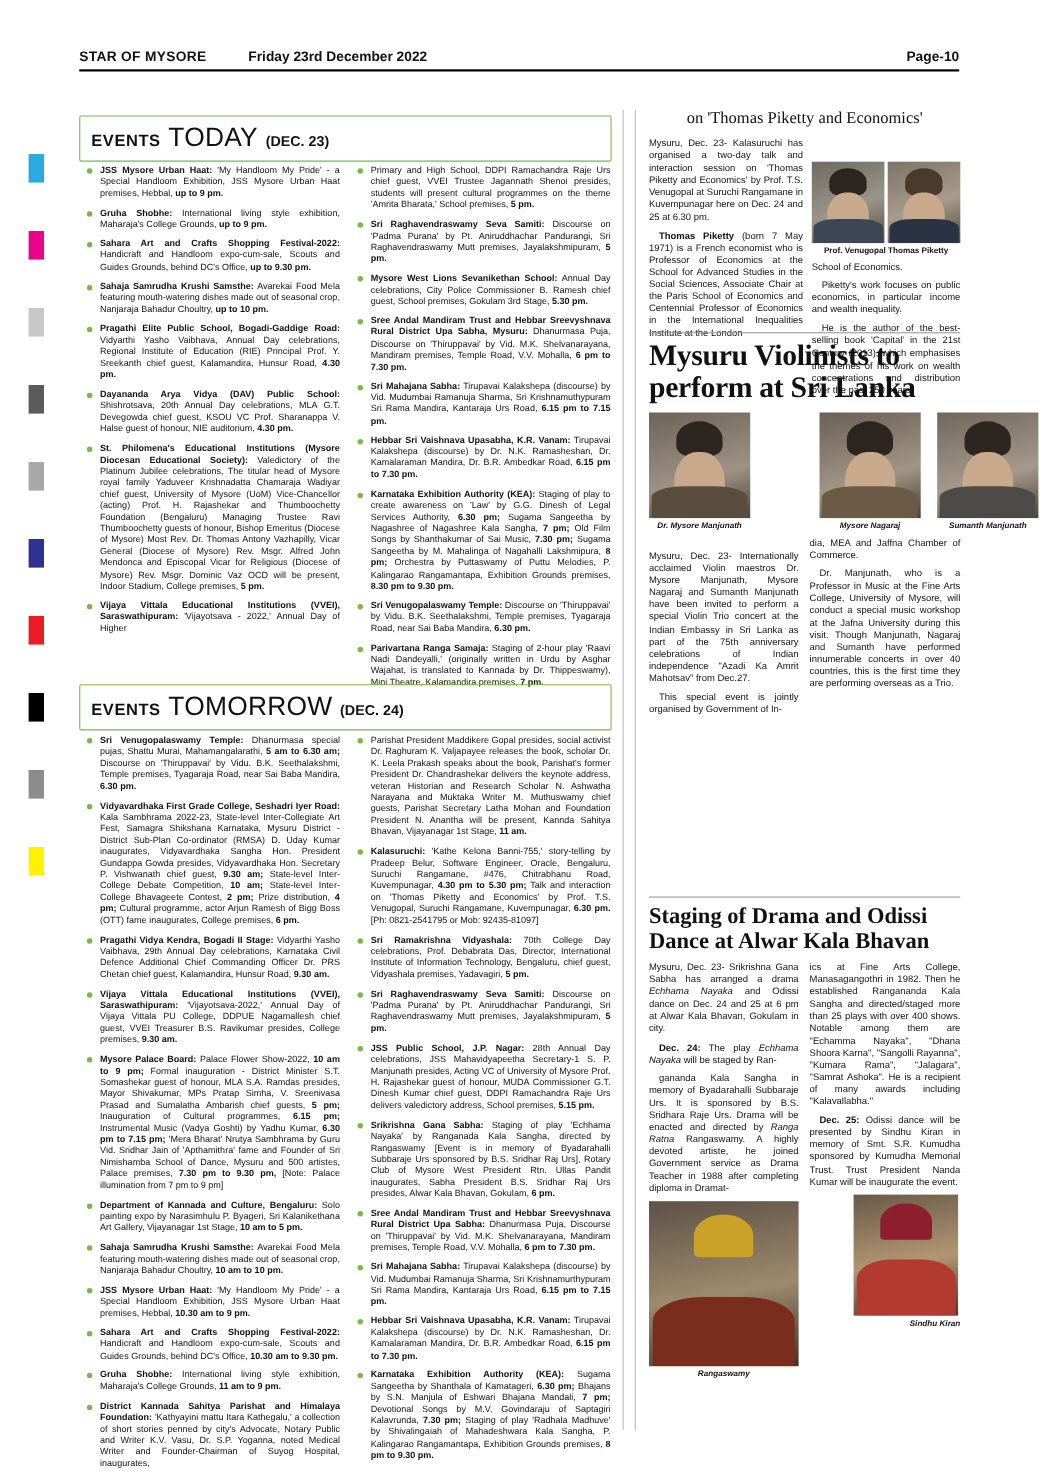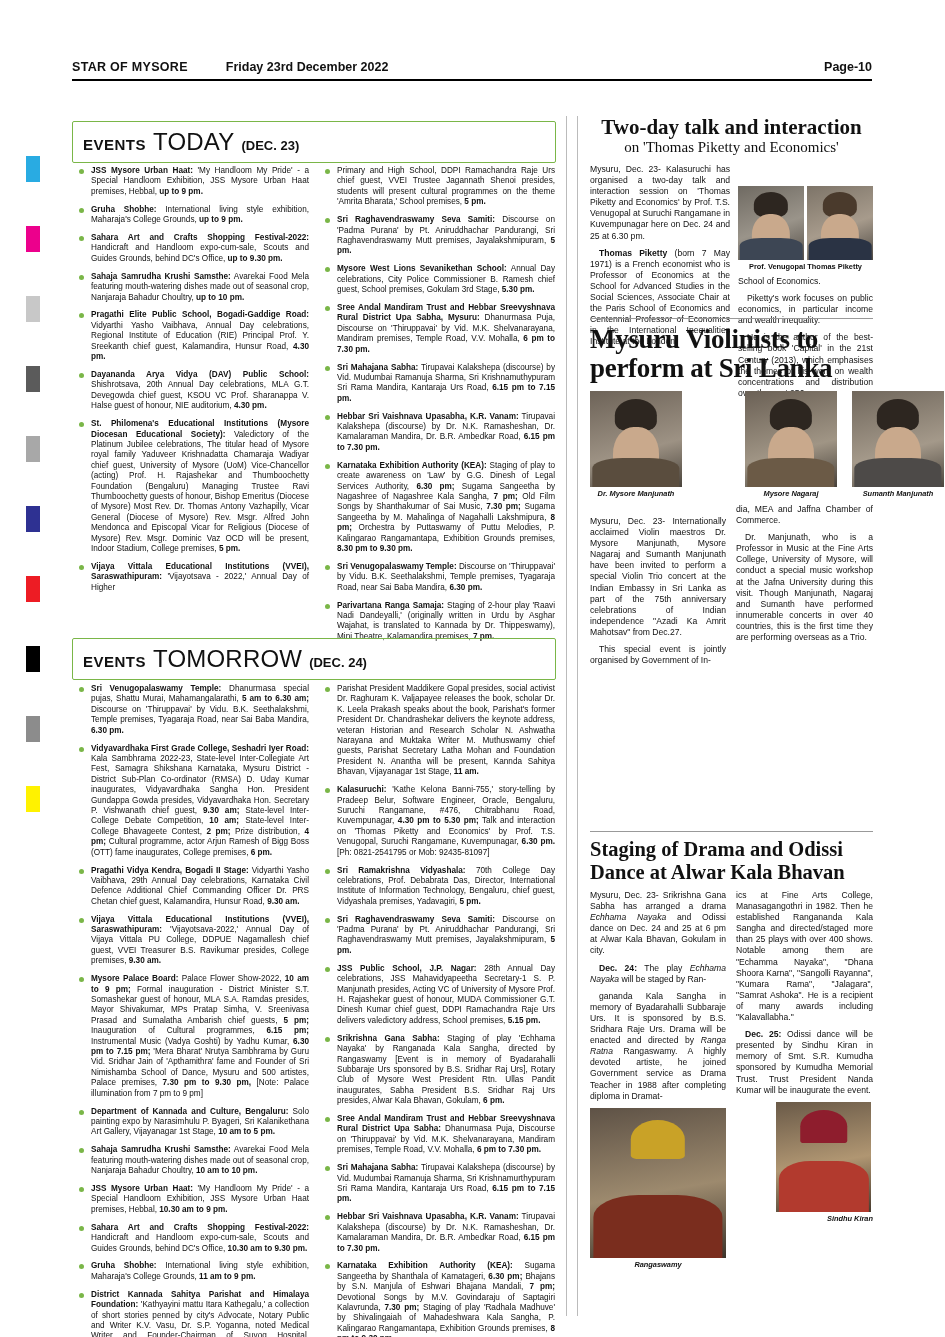--- a/index.html
+++ b/index.html
@@ -4,21 +4,21 @@
 <style>
   html,body{margin:0;padding:0;}
   body{
     width:945px;height:1337px;
     background:#ffffff;
     font-family:"Liberation Sans", sans-serif;
     color:#111;
     position:relative;
     overflow:hidden;
   }
-  .page{position:absolute;left:0;top:16px;width:945px;height:1090px;}
+  .page{position:absolute;left:0;top:0;width:945px;height:1090px;}
 
   
   .regmarks{position:absolute;left:26px;top:140px;width:14px;}
   .regmarks div{width:14px;height:26px;margin-bottom:44px;}
 
   
   .masthead{position:absolute;left:72px;top:44px;width:800px;
     border-bottom:2px solid #000;padding-bottom:5px;
     display:flex;justify-content:space-between;align-items:flex-end;font-size:12.5px;}
   .mast-left{font-weight:bold;letter-spacing:.3px;}
@@ -167,21 +167,20 @@
         <li><b>JSS Public School, J.P. Nagar:</b> 28th Annual Day celebrations, JSS Mahavidyapeetha Secretary-1 S. P. Manjunath presides, Acting VC of University of Mysore Prof. H. Rajashekar guest of honour, MUDA Commissioner G.T. Dinesh Kumar chief guest, DDPI Ramachandra Raje Urs delivers valedictory address, School premises, <b>5.15 pm.</b></li>
         <li><b>Srikrishna Gana Sabha:</b> Staging of play 'Echhama Nayaka' by Ranganada Kala Sangha, directed by Rangaswamy [Event is in memory of Byadarahalli Subbaraje Urs sponsored by B.S. Sridhar Raj Urs], Rotary Club of Mysore West President Rtn. Ullas Pandit inaugurates, Sabha President B.S. Sridhar Raj Urs presides, Alwar Kala Bhavan, Gokulam, <b>6 pm.</b></li>
         <li><b>Sree Andal Mandiram Trust and Hebbar Sreevyshnava Rural District Upa Sabha:</b> Dhanurmasa Puja, Discourse on 'Thiruppavai' by Vid. M.K. Shelvanarayana, Mandiram premises, Temple Road, V.V. Mohalla, <b>6 pm to 7.30 pm.</b></li>
         <li><b>Sri Mahajana Sabha:</b> Tirupavai Kalakshepa (discourse) by Vid. Mudumbai Ramanuja Sharma, Sri Krishnamurthypuram Sri Rama Mandira, Kantaraja Urs Road, <b>6.15 pm to 7.15 pm.</b></li>
         <li><b>Hebbar Sri Vaishnava Upasabha, K.R. Vanam:</b> Tirupavai Kalakshepa (discourse) by Dr. N.K. Ramasheshan, Dr. Kamalaraman Mandira, Dr. B.R. Ambedkar Road, <b>6.15 pm to 7.30 pm.</b></li>
         <li><b>Karnataka Exhibition Authority (KEA):</b> Sugama Sangeetha by Shanthala of Kamatageri, <b>6.30 pm;</b> Bhajans by S.N. Manjula of Eshwari Bhajana Mandali, <b>7 pm;</b> Devotional Songs by M.V. Govindaraju of Saptagiri Kalavrunda, <b>7.30 pm;</b> Staging of play 'Radhala Madhuve' by Shivalingaiah of Mahadeshwara Kala Sangha, P. Kalingarao Rangamantapa, Exhibition Grounds premises, <b>8 pm to 9.30 pm.</b></li>
       </ul>
   </div>
 
   <div class="col" style="left:590px;top:100px;width:283px;">
-    <h1 class="hl hl-med" style="text-align:center;">Two-day talk and interaction</h1>
     <div class="hl-sub">on 'Thomas Piketty and Economics'</div>
 
     <div style="display:flex;margin-top:8px;">
       <div style="width:148px;padding-right:8px;">
         <div class="body-text">
             <p class="noind">Mysuru, Dec. 23- Kalasuruchi has organised a two-day talk and interaction session on 'Thomas Piketty and Economics' by Prof. T.S. Venugopal at Suruchi Rangamane in Kuvempunagar here on Dec. 24 and 25 at 6.30 pm.</p>
             <p class=""><b>Thomas Piketty</b> (born 7 May 1971) is a French economist who is Professor of Economics at the School for Advanced Studies in the Social Sciences, Associate Chair at the Paris School of Economics and Centennial Professor of Economics in the International Inequalities Institute at the London</p>
           </div>
       </div>
       <div style="width:135px;margin-top:22px;">

